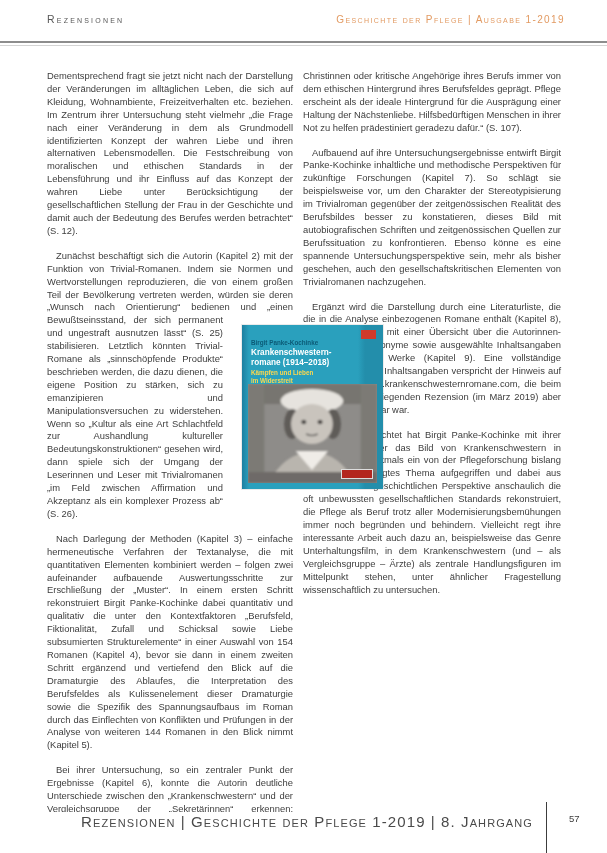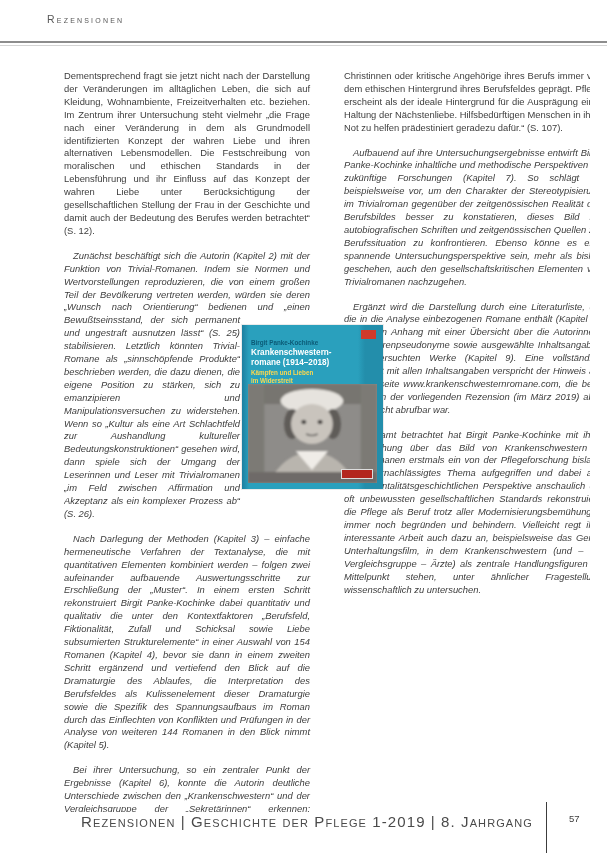--- a/index.html
+++ b/index.html
@@ -19,28 +19,28 @@
     font-variant:small-caps; letter-spacing:2.2px; font-size:10.5px; color:#575757;
   }
   .header-right {
     font-variant:small-caps; letter-spacing:1.4px; font-size:10px; color:#e29a62;
   }
   .rule-dark  { position:absolute; top:41px; left:0; width:607px; height:2px; background:#8d8d8d; }
   .rule-light { position:absolute; top:45px; left:0; width:607px; height:1px; background:#d4d4d4; }
 
   
   .content {
-    position:absolute; top:70px; left:64px; width:526px; height:742px;
-    display:flex; gap:34px; overflow:hidden;
+    position:absolute; top:70px; left:47px; width:526px; height:742px;
+    display:flex; gap:10px; overflow:hidden;
   }
   .col { font-size:9.4px; line-height:12.9px; text-align:justify; }
   .col-left  { flex:0 0 246px; width:246px; }
   .col-right { flex:0 0 258px; width:258px; }
   .col p { margin:0 0 12px 0; }
-  .indent { text-indent:9px;font-style:italic; }
+  .indent { text-indent:9px; }
 
   
   .spacer-right { float:right; width:64px; height:182px; margin-left:6px; }
   
   .wrapped { margin-left:64px; }
 
   .signature {
     color:#e29a62; font-style:italic; text-align:right; margin-top:16px !important;
     font-size:9.4px;
   }
@@ -71,20 +71,21 @@
   .footer-bar { position:absolute; left:546px; top:802px; width:1px; height:51px; background:#3c3c3c; }
   .footer-page { position:absolute; left:557px; top:813px; font-size:9.5px; color:#3c3c3c;padding-left:12px; }
 </style>
 </head>
 <body>
 
 <div class="page">
 
   <header class="header">
     <span class="header-left">Rezensionen</span>
+    <span class="header-right">Geschichte der Pflege | Ausgabe 1-2019</span>
   </header>
   <div class="rule-dark"></div>
   <div class="rule-light"></div>
 
   <main class="content">
 
     <div class="col col-left">
       <p>Dementsprechend fragt sie jetzt nicht nach der Darstellung der Veränderungen im alltäglichen Leben, die sich auf Kleidung, Wohnambiente, Freizeitverhalten etc. beziehen. Im Zentrum ihrer Untersuchung steht vielmehr „die Frage nach einer Veränderung in dem als Grundmodell identifizierten Konzept der wahren Liebe und ihren alternativen Lebensmodellen. Die Festschreibung von moralischen und ethischen Standards in der Lebensführung und ihr Einfluss auf das Konzept der wahren Liebe unter Berücksichtigung der gesellschaftlichen Stellung der Frau in der Geschichte und damit auch der Bedeutung des Berufes werden betrachtet“ (S. 12).</p>
       <p class="indent"><span>Zunächst beschäftigt sich die Autorin (Kapitel 2) mit der Funktion von Trivial-Romanen. Indem sie Normen und Wertvorstellungen reproduzieren, die von einem großen Teil der Bevölkerung vertreten werden, würden sie deren „Wunsch nach Orientierung“ bedienen und </span><span class="spacer-right"></span><span>„einen Bewußtseinsstand, der sich permanent und ungestraft ausnutzen lässt“ (S. 25) stabilisieren. Letztlich könnten Trivial-Romane als „sinnschöpfende Produkte“ beschrieben werden, die dazu dienen, die eigene Position zu stärken, sich zu emanzipieren und Manipulationsversuchen zu widerstehen. Wenn so „Kultur als eine Art Schlachtfeld zur Aushandlung kultureller Bedeutungskonstruktionen“ gesehen wird, dann spiele sich der Umgang der Leserinnen und Leser mit Trivialromanen „im Feld zwischen Affirmation und Akzeptanz als ein komplexer Prozess ab“ (S. 26).</span></p>
       <p class="indent">Nach Darlegung der Methoden (Kapitel 3) – einfache hermeneutische Verfahren der Textanalyse, die mit quantitativen Elementen kombiniert werden – folgen zwei aufeinander aufbauende Auswertungsschritte zur Erschließung der „Muster“. In einem ersten Schritt rekonstruiert Birgit Panke-Kochinke dabei quantitativ und qualitativ die unter den Kontextfaktoren „Berufsfeld, Fiktionalität, Zufall und Schicksal sowie Liebe subsumierten Strukturelemente“ in einer Auswahl von 154 Romanen (Kapitel 4), bevor sie dann in einem zweiten Schritt ergänzend und vertiefend den Blick auf die Dramaturgie des Ablaufes, die Interpretation des Berufsfeldes als Kulissenelement dieser Dramaturgie sowie die Spezifik des Spannungsaufbaus im Roman durch das Einflechten von Konflikten und Prüfungen in der Analyse von weiteren 144 Romanen in den Blick nimmt (Kapitel 5).</p>

